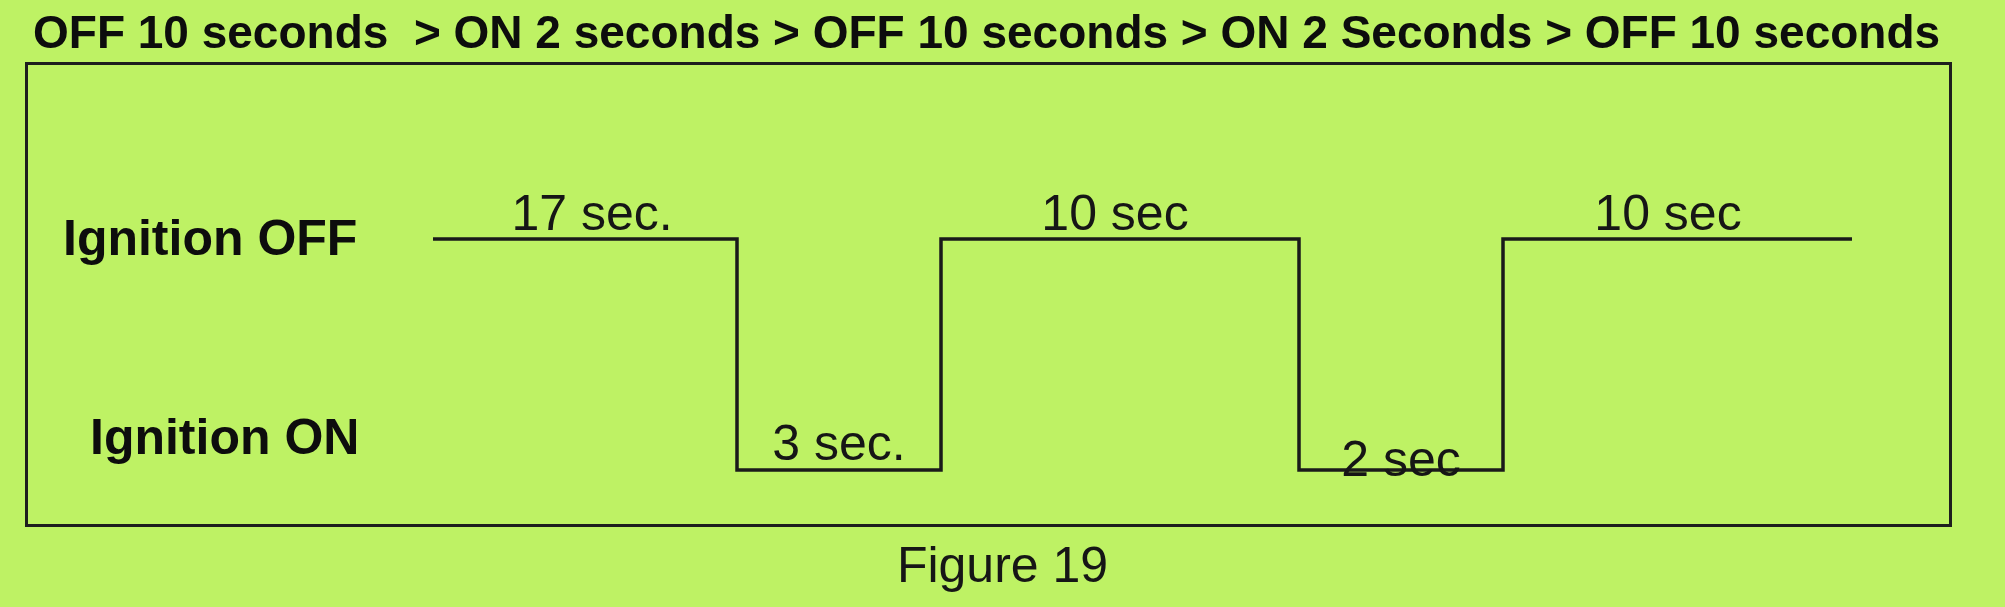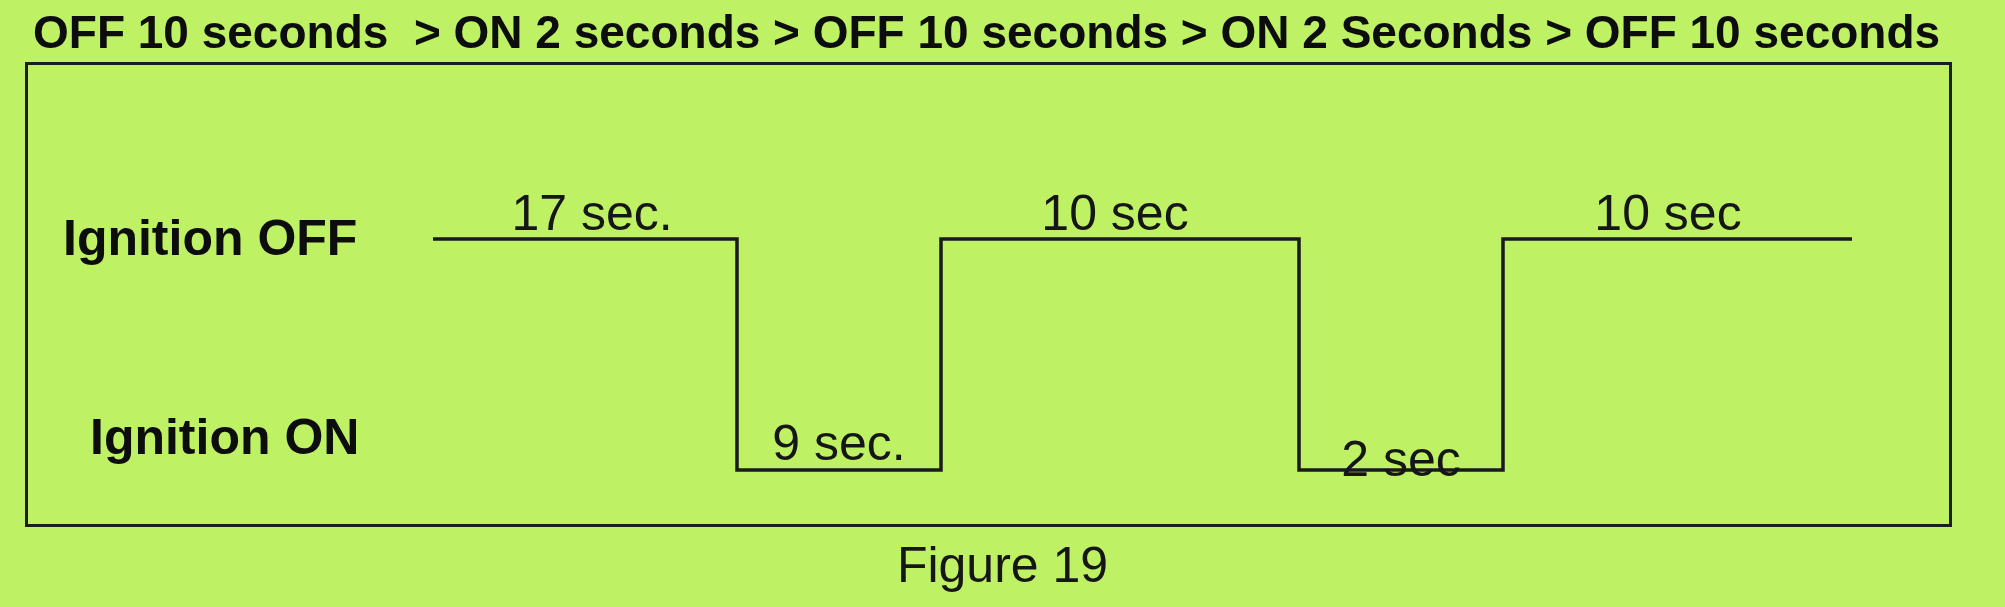--- a/index.html
+++ b/index.html
@@ -88,21 +88,21 @@
   <svg class="waveform-svg" viewBox="0 0 2005 607" xmlns="http://www.w3.org/2000/svg">
     <polyline fill="none" stroke-width="3.5" points="433,239 737,239 737,470 941,470 941,239 1299,239 1299,470 1503,470 1503,239 1852,239" stroke="#1a1a1a"></polyline>
   </svg>
 
   <div class="state-label off">Ignition OFF</div>
 
   <div class="state-label on">Ignition ON</div>
 
   <div id="segment-labels">
       <div class="seg-label" style="left: 592px; top: 188px;">17 sec.</div>
-      <div class="seg-label" style="left: 839px; top: 418px;">9 sec.</div>
+      <div class="seg-label" style="left: 839px; top: 418px;">3 sec.</div>
       <div class="seg-label" style="left: 1115px; top: 188px;">10 sec</div>
       <div class="seg-label" style="left: 1401px; top: 434px;">2 sec</div>
       <div class="seg-label" style="left: 1668px; top: 188px;">10 sec</div>
     </div>
 
   <div class="fig-caption">Figure 19</div>
 
 </div>
 
 </body></html>

